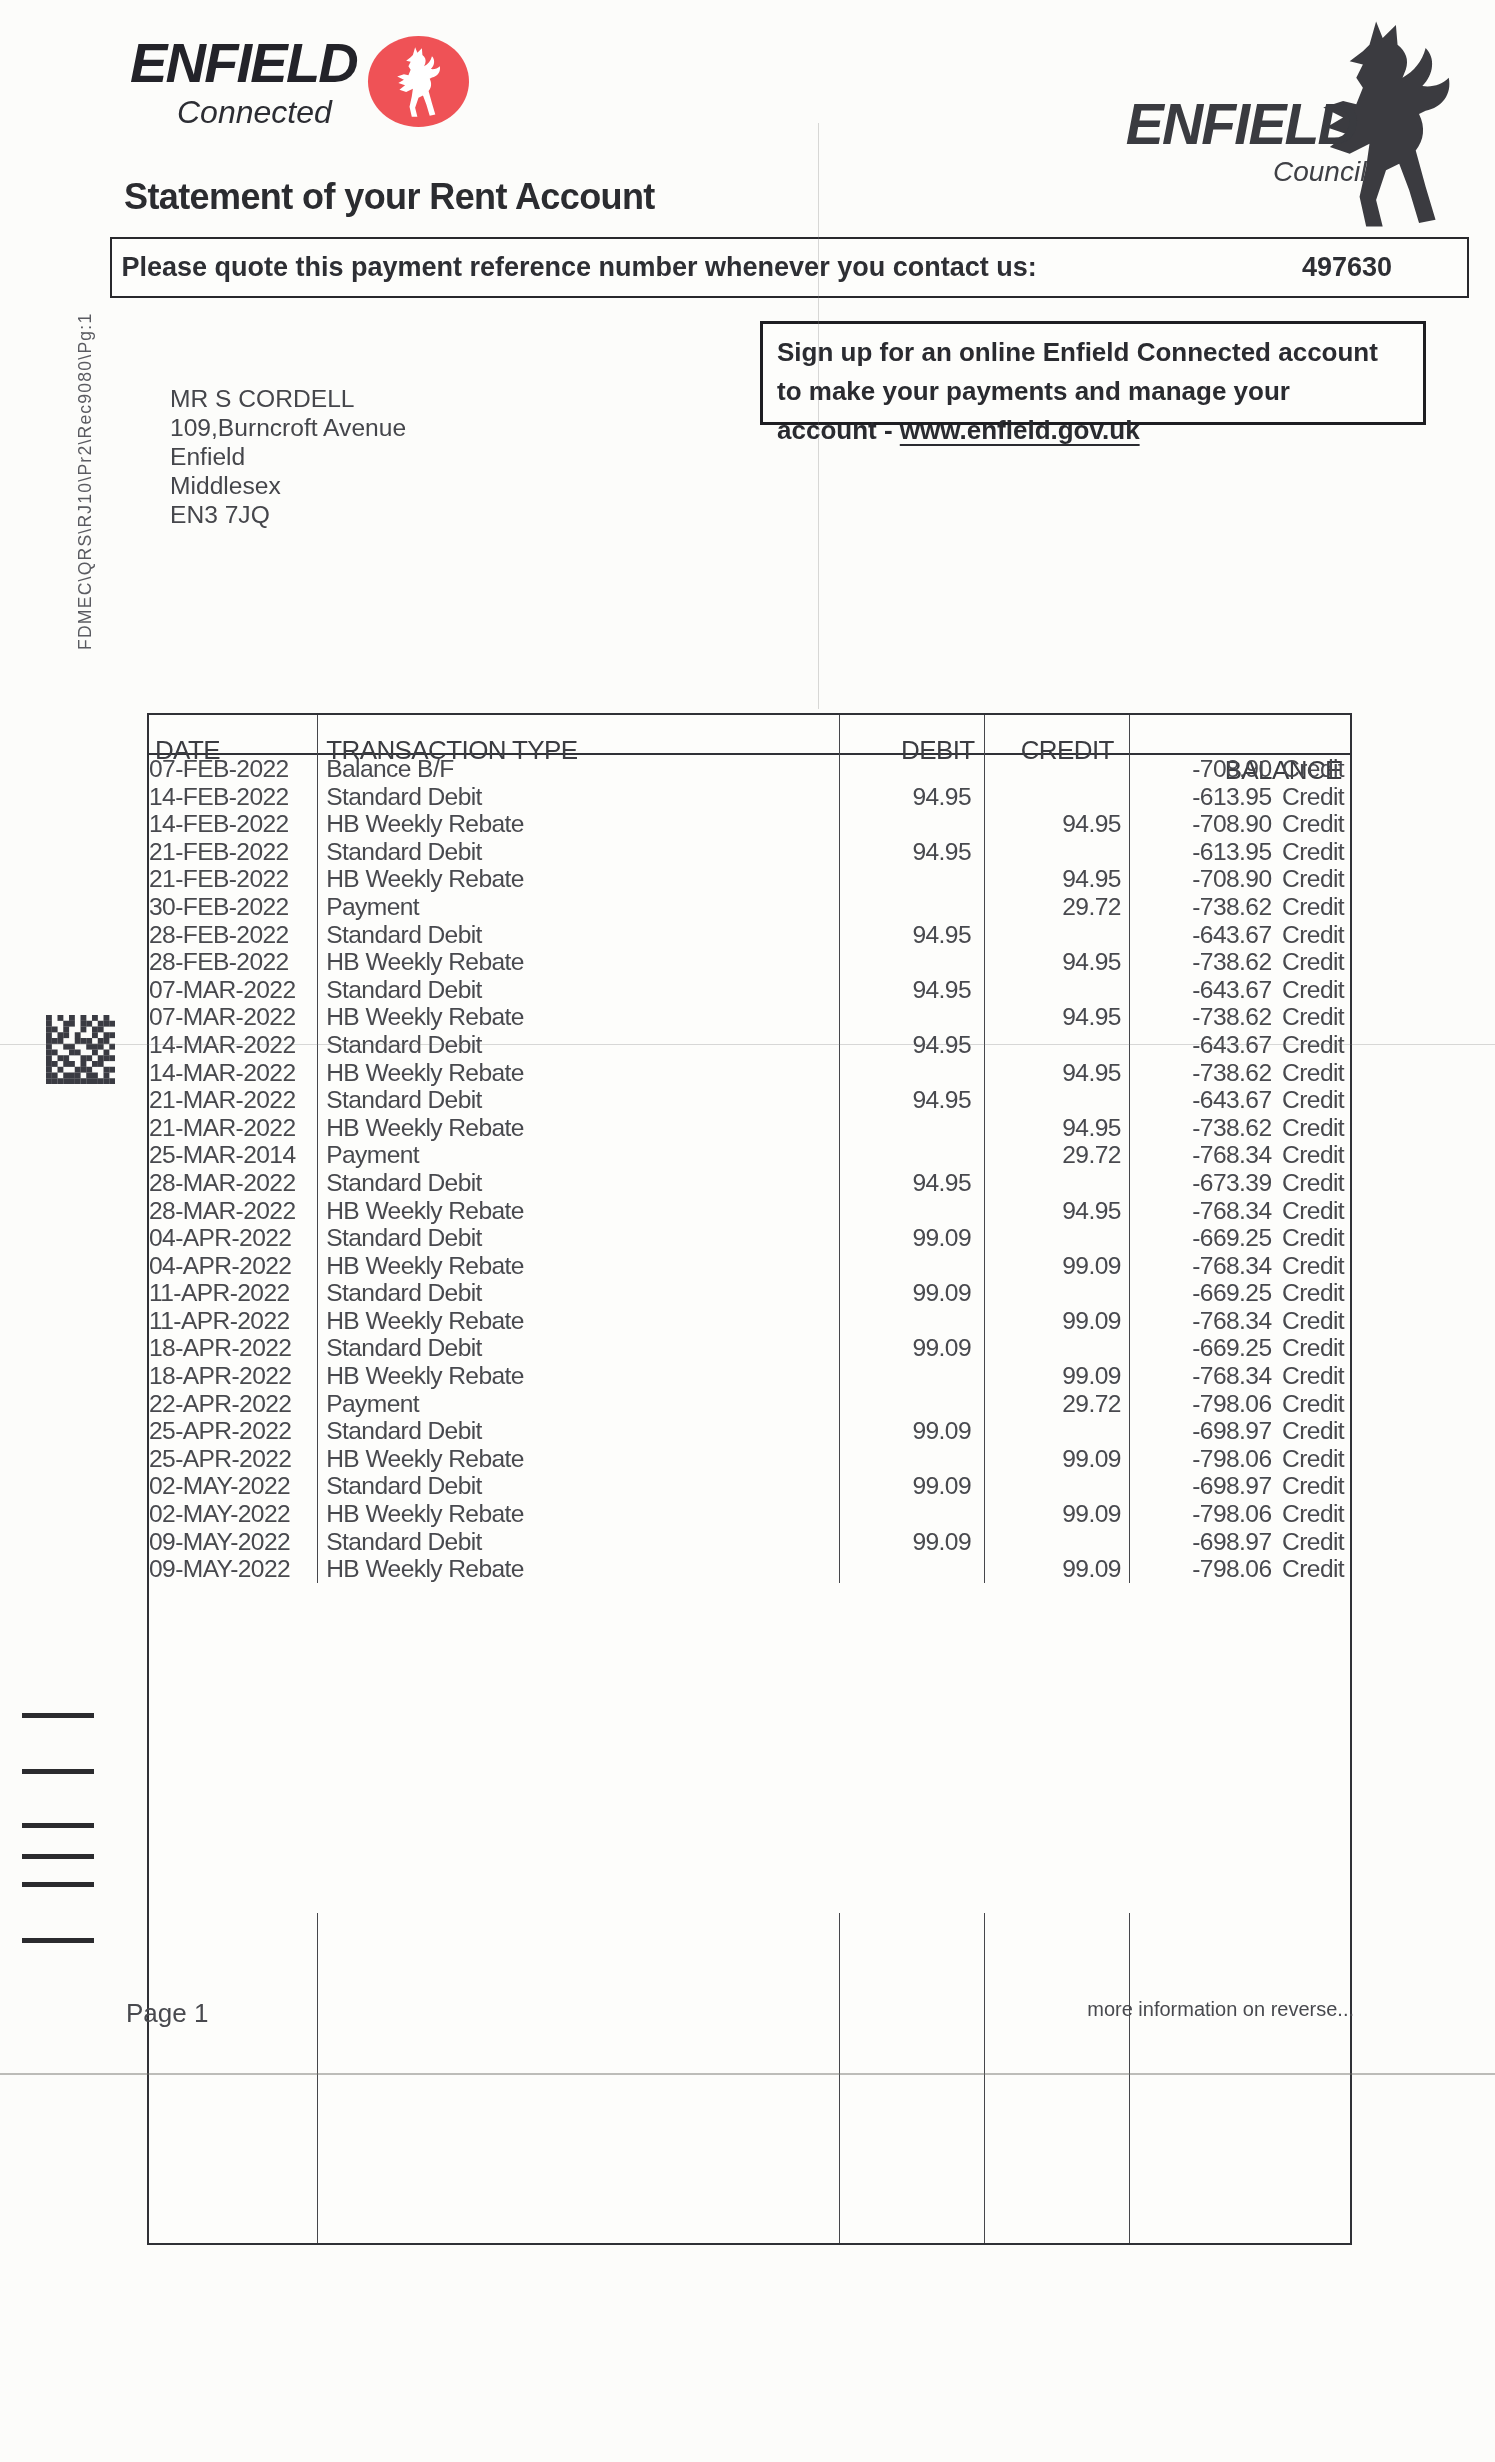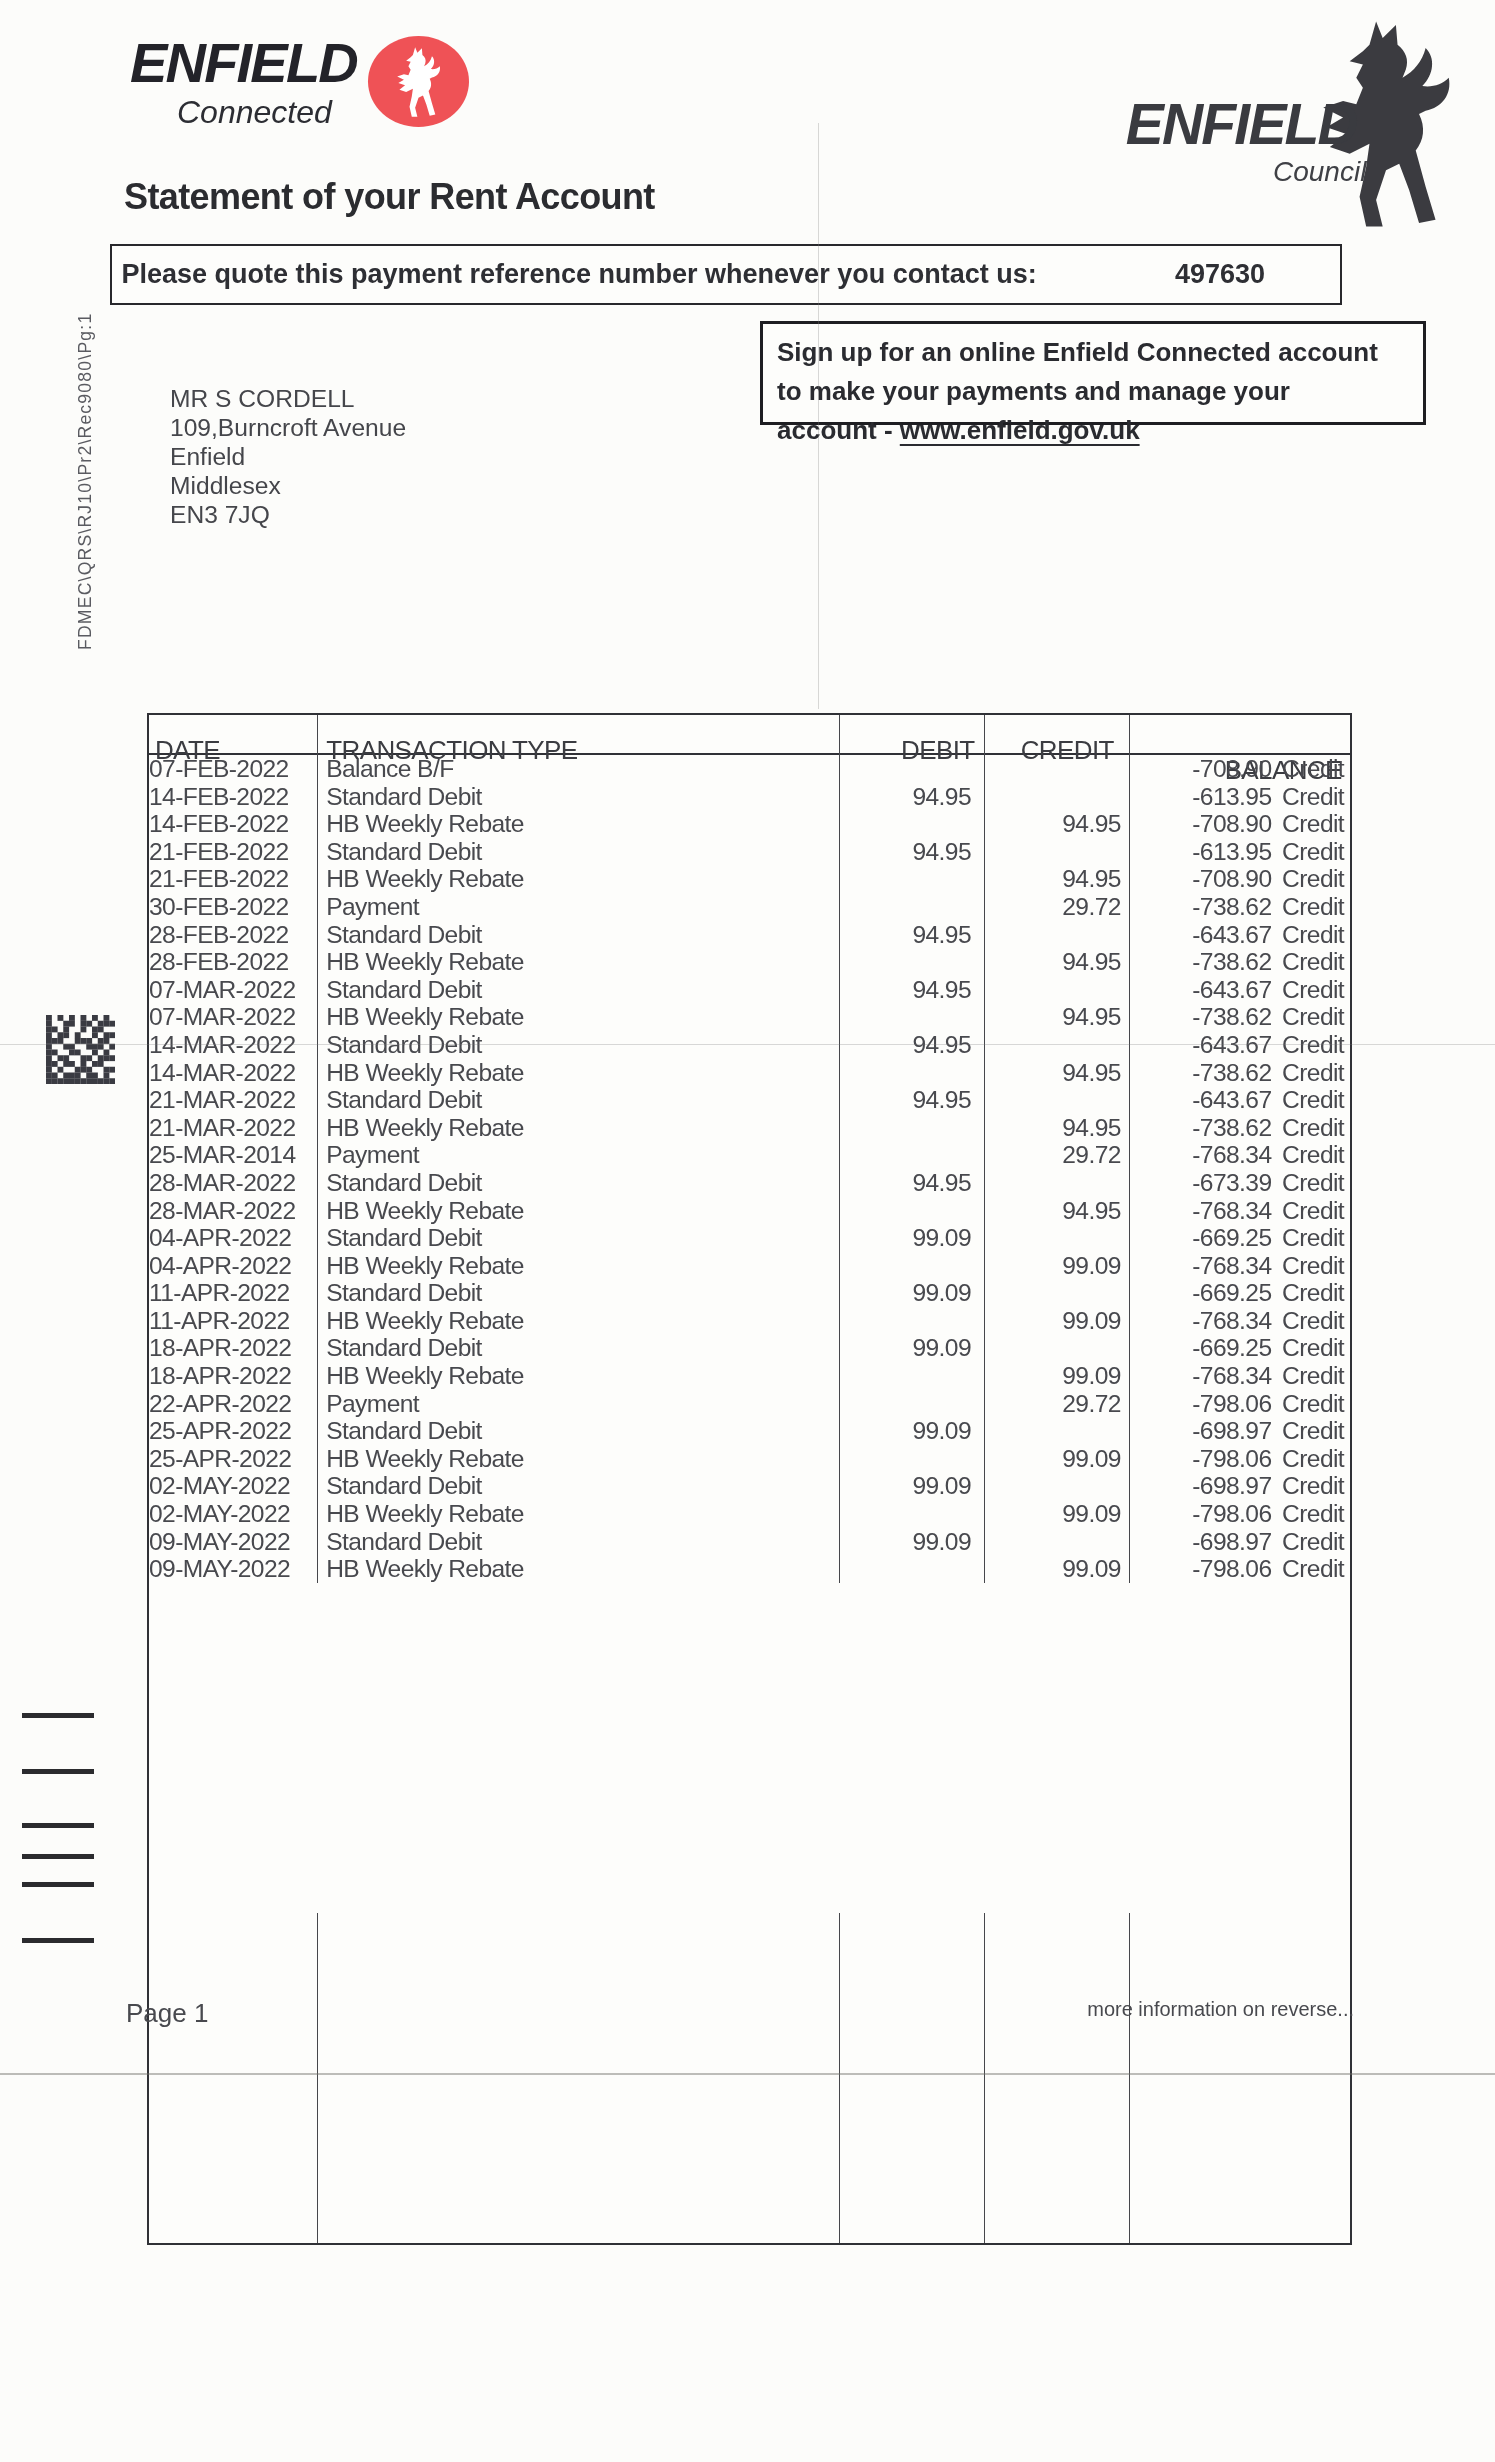--- a/index.html
+++ b/index.html
@@ -34,21 +34,21 @@
   .logo-council .sub{
     font-size:28px;font-style:italic;font-weight:400;color:#3f4045;
     line-height:1;margin-top:5px;margin-right:-9.4px;
   }
   
   .doc-title{
     position:absolute;left:124px;top:176px;font-size:36px;font-weight:bold;
     letter-spacing:-0.6px;color:#2b2c30;
   }
   .ref-banner{
-    position:absolute;left:110px;top:244px;width:1232px;height:61px;
+    position:absolute;left:110px;top:237px;width:1359px;height:61px;
     border:2.9px solid #28282c;box-sizing:border-box;background:#fdfdfb;
     display:flex;align-items:center;justify-content:flex-end;
   }
   .ref-banner .lbl{font-size:27px;font-weight:bold;color:#2e2f34;padding-left:9.4px;}
   .ref-banner .num{font-size:27px;font-weight:bold;color:#2e2f34;margin-left:auto;padding-right:75px;}
   
   .print-code{
     position:absolute;left:75px;top:650px;transform:rotate(-90deg);
     transform-origin:0 0;font-size:17.6px;color:#5a5b61;letter-spacing:1.2px;white-space:nowrap;
   }

